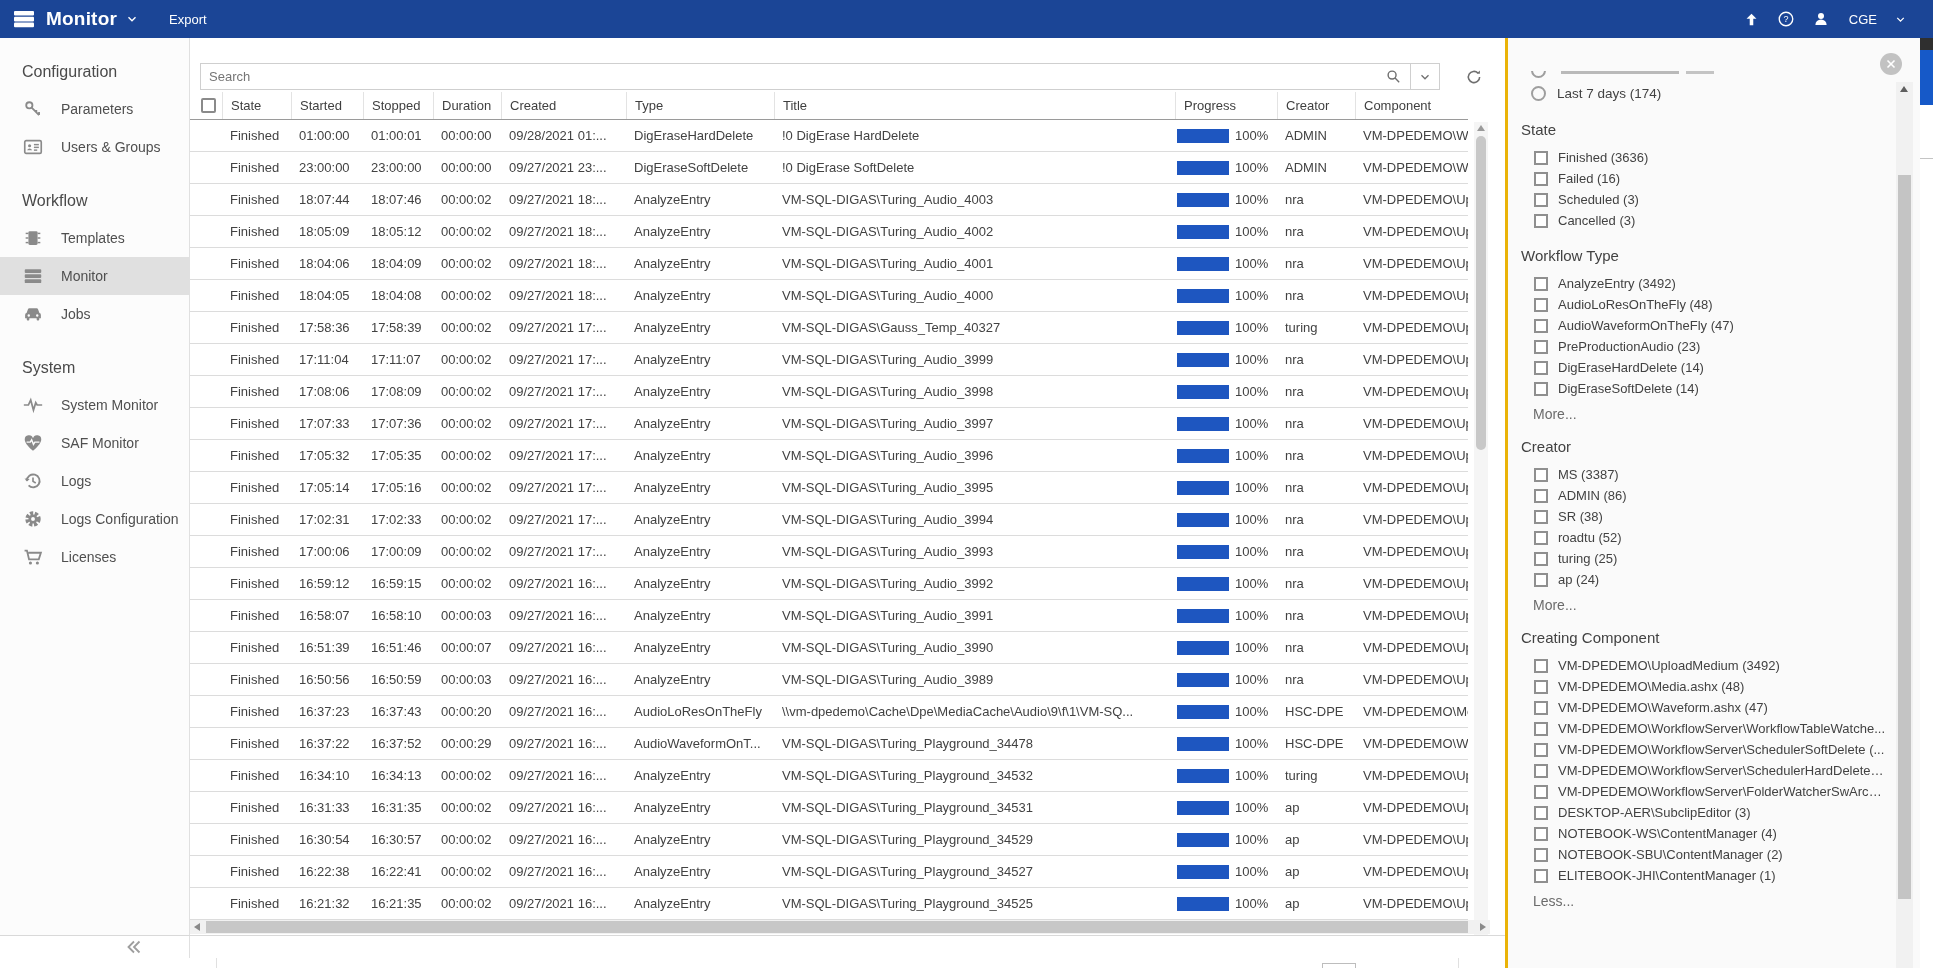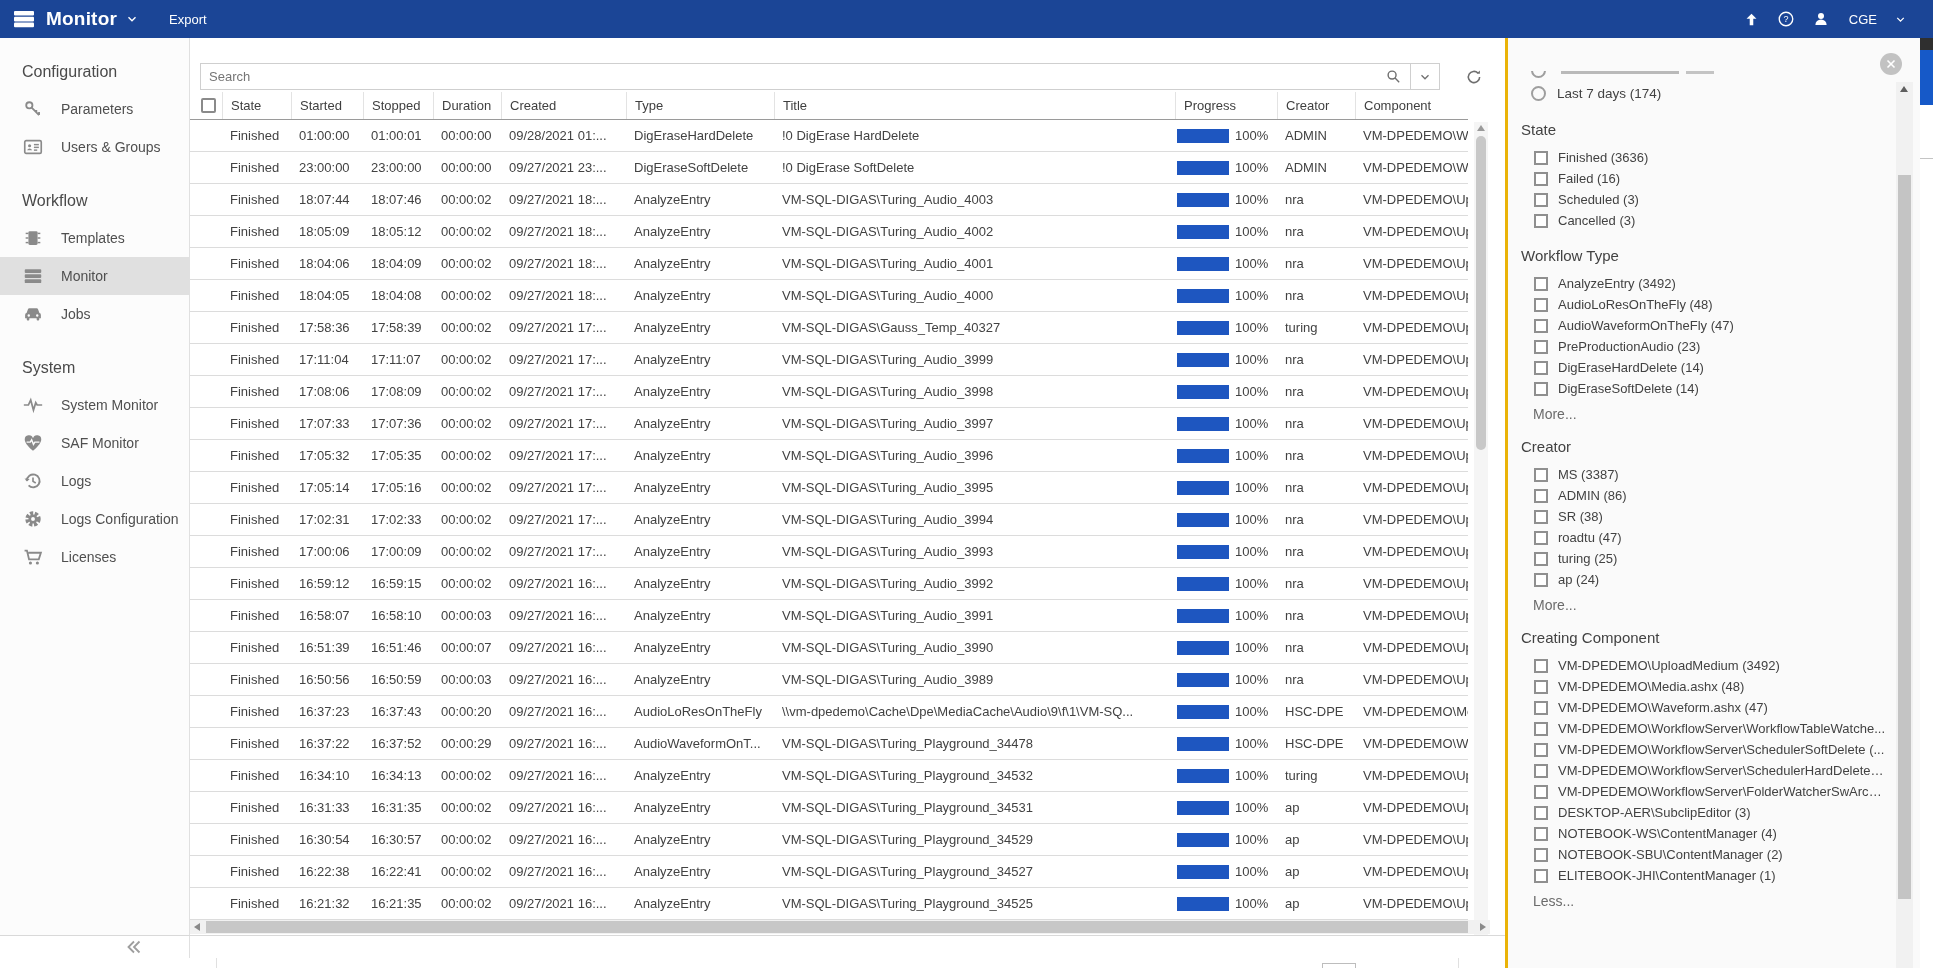--- a/index.html
+++ b/index.html
@@ -950,21 +950,21 @@
       <span class="fitem-label">ADMIN (86)</span>
     </label>
 
     <label class="fitem">
       <span class="cb"></span>
       <span class="fitem-label">SR (38)</span>
     </label>
 
     <label class="fitem">
       <span class="cb"></span>
-      <span class="fitem-label">roadtu (47)</span>
+      <span class="fitem-label">roadtu (52)</span>
     </label>
 
     <label class="fitem">
       <span class="cb"></span>
       <span class="fitem-label">turing (25)</span>
     </label>
 
     <label class="fitem">
       <span class="cb"></span>
       <span class="fitem-label">ap (24)</span>

